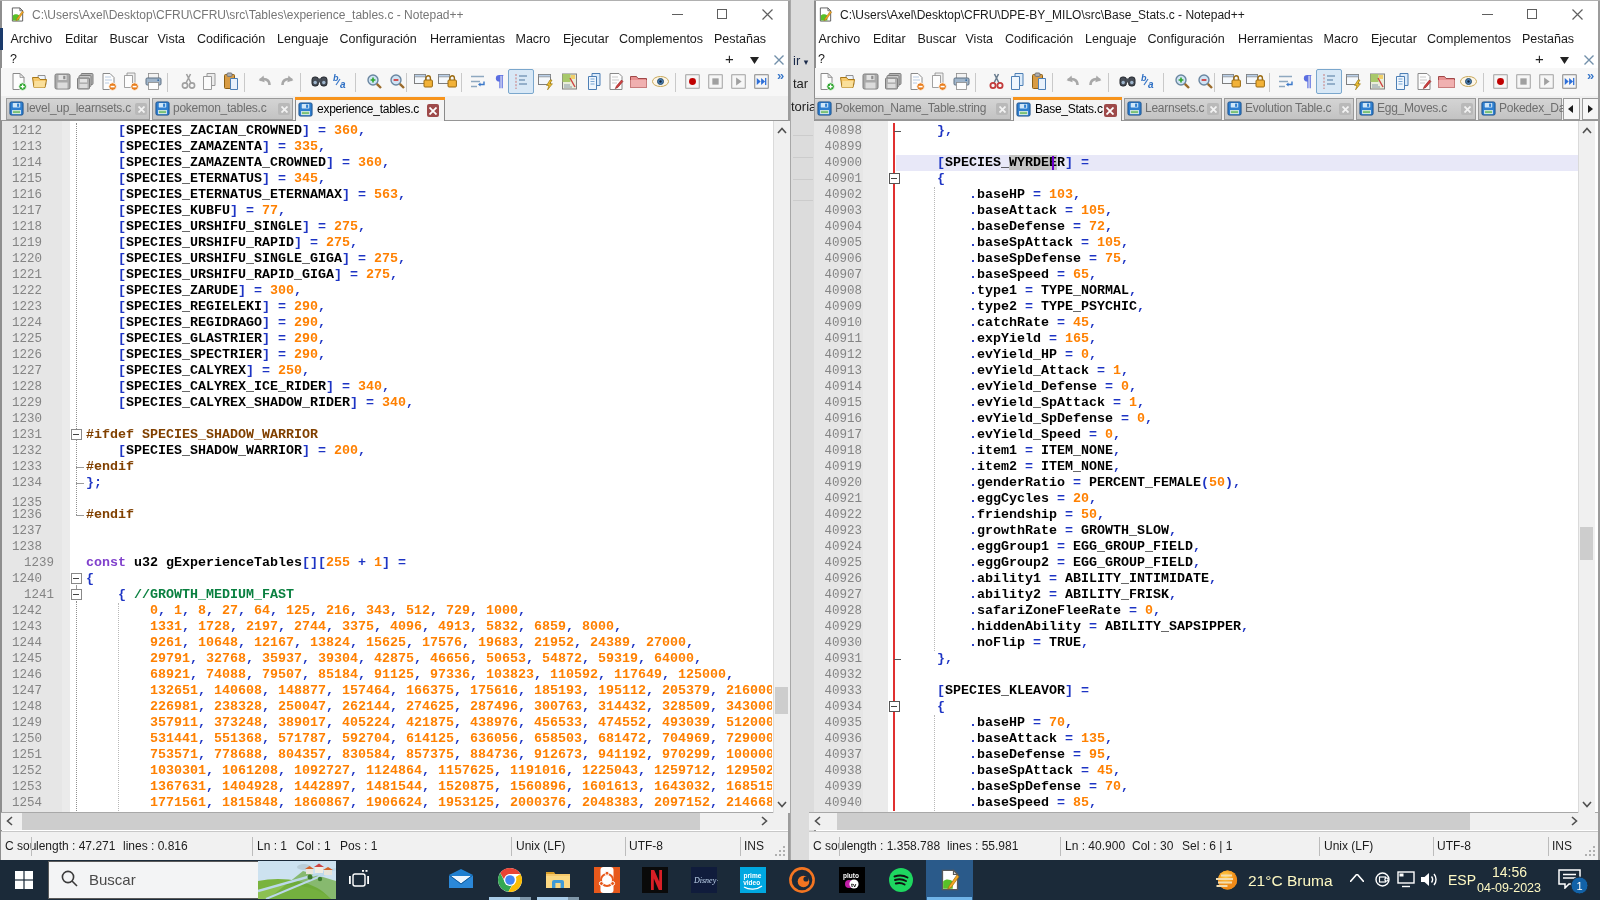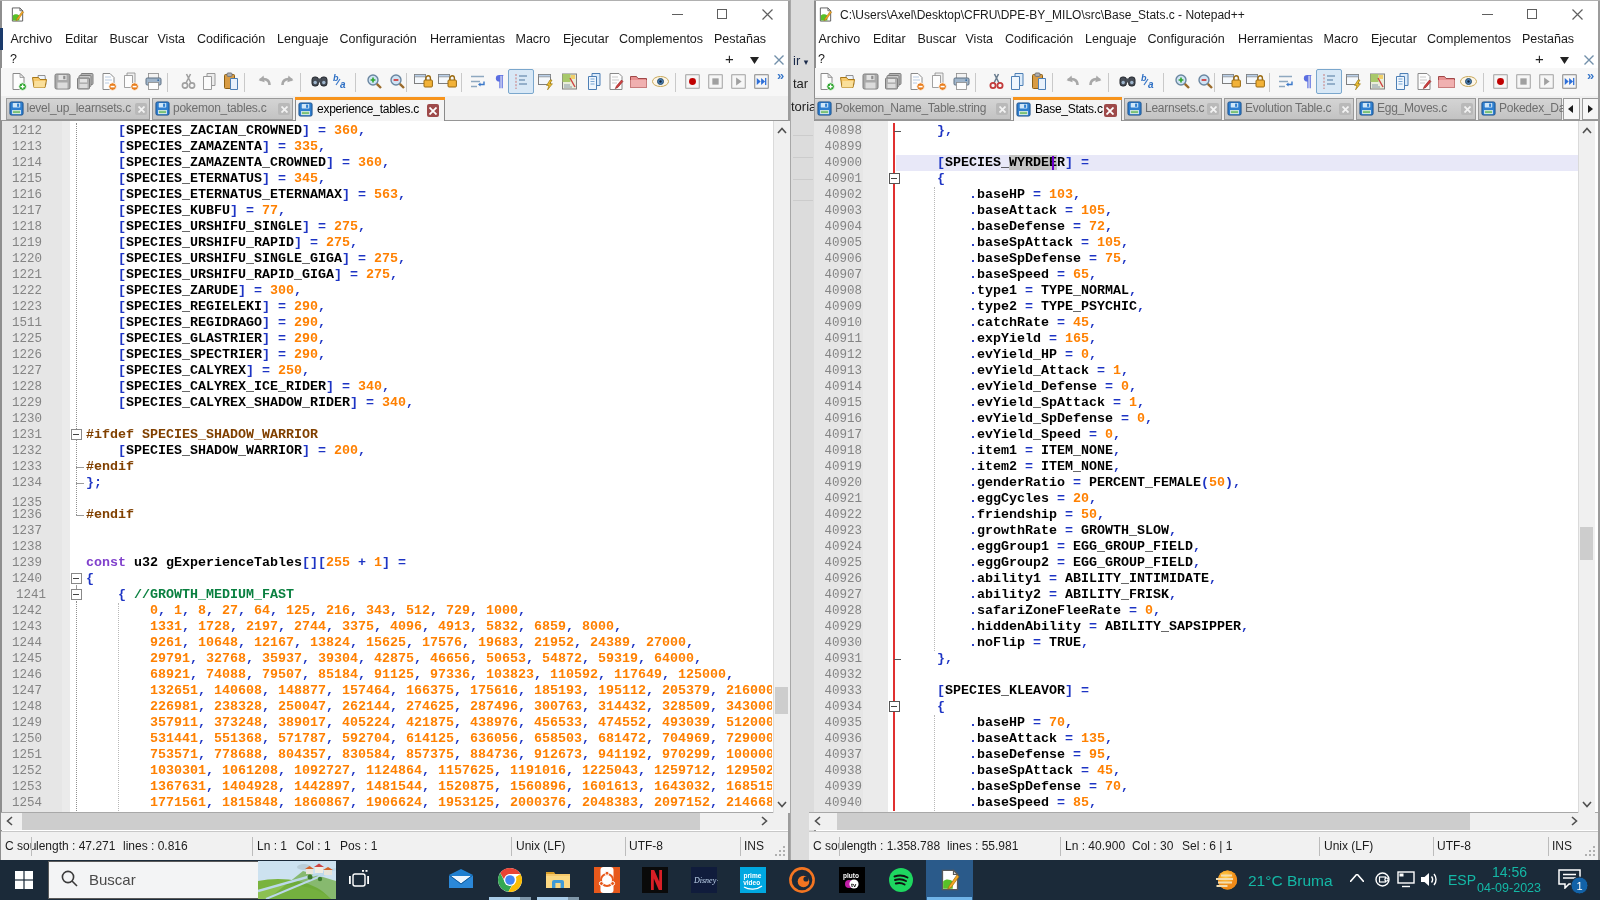--- a/index.html
+++ b/index.html
@@ -7,39 +7,40 @@
 .win{position:absolute;top:0;height:861px;background:#fff}
 .cl{position:absolute;white-space:pre;font:bold 13.33px/16px "Liberation Mono",monospace;color:#000}
 .lnum{position:absolute;white-space:pre;font:12.5px/16px "Liberation Mono",monospace;color:#848484;text-align:right}
 .k{color:#000}.o{color:#1d34c4}.n{color:#ff8000}.p{color:#804000}.c{color:#0a8040}.t{color:#8040cc}
 .menu{position:absolute;font-size:12.5px;color:#1a1a1a;line-height:22px;top:28px;height:22px}
 .m2{position:absolute;font-size:12.5px;color:#1a1a1a;top:50px;height:18px;line-height:18px}
 .tabtxt{font-size:12px;line-height:21px;letter-spacing:-0.25px}
 .sb{position:absolute;top:833px;height:27px;font-size:12px;color:#1c1c1c;line-height:27px}
 .sbd{position:absolute;top:837px;height:19px;width:1px;background:#bcbcbc}
 .tb-sep{position:absolute;top:73px;height:19px;width:1px;background:#c9c9c9}
-.tray{color:#14b8a6;font-size:15px}
+.tray{color:#fef9c3;font-size:15px}
 </style></head><body>
 <div class="a" style="left:790px;top:0;width:24px;height:861px;background:#dcdcdc;border-left:1px solid #a8a8a8">
     <div class="a" style="left:2px;top:53px;font-size:13px;color:#1a2a4a">ir <span style="font-size:9px">▾</span></div>
     <div class="a" style="left:2px;top:76px;font-size:13px;color:#222">tar</div>
     <div class="a" style="left:0px;top:99px;font-size:13px;color:#222">toria</div>
     <div class="a" style="left:2px;top:135px;width:20px;height:1px;background:#cccccc"></div>
     <div class="a" style="left:2px;top:157px;width:20px;height:1px;background:#cccccc"></div>
     <div class="a" style="left:2px;top:179px;width:20px;height:1px;background:#cccccc"></div>
     <div class="a" style="left:2px;top:200px;width:20px;height:1px;background:#cccccc"></div>
   </div>
 <div class="win" style="left:0px;width:790px;background:none">
     <div class="a" style="left:0px;top:0;width:790px;height:861px;background:#fff"></div>
     <div class="a" style="left:0px;top:0;width:1.5px;height:861px;background:#8e8e8e"></div>
     <div class="a" style="left:788px;top:0;width:1.5px;height:861px;background:#9c9c9c"></div>
     <div class="a" style="left:0px;top:0;width:790px;height:1px;background:#b0b0b0"></div>
     <svg class="a" style="left:10px;top:7px;width:15px;height:15px">
       <use href="#npp"></use>
     </svg>
+    <div class="a" style="left:32px;top:8px;font-size:12px;color:#767676">C:\Users\Axel\Desktop\CFRU\CFRU\src\Tables\experience_tables.c - Notepad++</div>
     <div class="a" style="left:671.5px;top:14px;width:11px;height:1.4px;background:#5f5f5f"></div>
     <div class="a" style="left:716.5px;top:9px;width:10px;height:10px;border:1.2px solid #5f5f5f"></div>
     <svg class="a" style="left:762.0px;top:9px;width:11px;height:11px">
       <path d="M0.5 0.5L10.5 10.5M10.5 0.5L0.5 10.5" stroke="#5f5f5f" stroke-width="1.2"></path>
     </svg>
     <div class="menu" style="left:10.5px">Archivo</div>
     <div class="menu" style="left:65.0px">Editar</div>
     <div class="menu" style="left:109.5px">Buscar</div>
     <div class="menu" style="left:157.5px">Vista</div>
     <div class="menu" style="left:197.0px">Codificación</div>
@@ -413,21 +414,21 @@
     <div class="lnum" style="left:0;top:114px;width:42px">1219</div>
     <div class="cl" style="left:86px;top:114px">    <span class="o">[</span><span class="k">SPECIES_URSHIFU_RAPID</span><span class="o">]</span> <span class="o">=</span> <span class="n">275</span><span class="o">,</span></div>
     <div class="lnum" style="left:0;top:130px;width:42px">1220</div>
     <div class="cl" style="left:86px;top:130px">    <span class="o">[</span><span class="k">SPECIES_URSHIFU_SINGLE_GIGA</span><span class="o">]</span> <span class="o">=</span> <span class="n">275</span><span class="o">,</span></div>
     <div class="lnum" style="left:0;top:146px;width:42px">1221</div>
     <div class="cl" style="left:86px;top:146px">    <span class="o">[</span><span class="k">SPECIES_URSHIFU_RAPID_GIGA</span><span class="o">]</span> <span class="o">=</span> <span class="n">275</span><span class="o">,</span></div>
     <div class="lnum" style="left:0;top:162px;width:42px">1222</div>
     <div class="cl" style="left:86px;top:162px">    <span class="o">[</span><span class="k">SPECIES_ZARUDE</span><span class="o">]</span> <span class="o">=</span> <span class="n">300</span><span class="o">,</span></div>
     <div class="lnum" style="left:0;top:178px;width:42px">1223</div>
     <div class="cl" style="left:86px;top:178px">    <span class="o">[</span><span class="k">SPECIES_REGIELEKI</span><span class="o">]</span> <span class="o">=</span> <span class="n">290</span><span class="o">,</span></div>
-    <div class="lnum" style="left:0;top:194px;width:42px">1511</div>
+    <div class="lnum" style="left:0;top:194px;width:42px">1224</div>
     <div class="cl" style="left:86px;top:194px">    <span class="o">[</span><span class="k">SPECIES_REGIDRAGO</span><span class="o">]</span> <span class="o">=</span> <span class="n">290</span><span class="o">,</span></div>
     <div class="lnum" style="left:0;top:210px;width:42px">1225</div>
     <div class="cl" style="left:86px;top:210px">    <span class="o">[</span><span class="k">SPECIES_GLASTRIER</span><span class="o">]</span> <span class="o">=</span> <span class="n">290</span><span class="o">,</span></div>
     <div class="lnum" style="left:0;top:226px;width:42px">1226</div>
     <div class="cl" style="left:86px;top:226px">    <span class="o">[</span><span class="k">SPECIES_SPECTRIER</span><span class="o">]</span> <span class="o">=</span> <span class="n">290</span><span class="o">,</span></div>
     <div class="lnum" style="left:0;top:242px;width:42px">1227</div>
     <div class="cl" style="left:86px;top:242px">    <span class="o">[</span><span class="k">SPECIES_CALYREX</span><span class="o">]</span> <span class="o">=</span> <span class="n">250</span><span class="o">,</span></div>
     <div class="lnum" style="left:0;top:258px;width:42px">1228</div>
     <div class="cl" style="left:86px;top:258px">    <span class="o">[</span><span class="k">SPECIES_CALYREX_ICE_RIDER</span><span class="o">]</span> <span class="o">=</span> <span class="n">340</span><span class="o">,</span></div>
     <div class="lnum" style="left:0;top:274px;width:42px">1229</div>
@@ -439,25 +440,25 @@
     <div class="cl" style="left:86px;top:322px">    <span class="o">[</span><span class="k">SPECIES_SHADOW_WARRIOR</span><span class="o">]</span> <span class="o">=</span> <span class="n">200</span><span class="o">,</span></div>
     <div class="lnum" style="left:0;top:338px;width:42px">1233</div>
     <div class="cl" style="left:86px;top:338px"><span class="p">#endif</span></div>
     <div class="lnum" style="left:0;top:354px;width:42px">1234</div>
     <div class="cl" style="left:86px;top:354px"><span class="o">};</span></div>
     <div class="lnum" style="left:0;top:374px;width:42px">1235</div>
     <div class="lnum" style="left:0;top:386px;width:42px">1236</div>
     <div class="cl" style="left:86px;top:386px"><span class="p">#endif</span></div>
     <div class="lnum" style="left:0;top:402px;width:42px">1237</div>
     <div class="lnum" style="left:0;top:418px;width:42px">1238</div>
-    <div class="lnum" style="left:0;top:434px;width:42px">1239</div>
+    <div class="lnum" style="left:12px;top:434px;width:42px">1239</div>
     <div class="cl" style="left:86px;top:434px"><span class="t">const</span> <span class="k">u32 gExperienceTables</span><span class="o">[][</span><span class="n">255</span> <span class="o">+</span> <span class="n">1</span><span class="o">]</span> <span class="o">=</span></div>
     <div class="lnum" style="left:0;top:450px;width:42px">1240</div>
     <div class="cl" style="left:86px;top:450px"><span class="o">{</span></div>
-    <div class="lnum" style="left:4px;top:466px;width:42px">1241</div>
+    <div class="lnum" style="left:12px;top:466px;width:42px">1241</div>
     <div class="cl" style="left:86px;top:466px">    <span class="o">{</span> <span class="c">//GROWTH_MEDIUM_FAST</span></div>
     <div class="lnum" style="left:0;top:482px;width:42px">1242</div>
     <div class="cl" style="left:86px;top:482px">        <span class="n">0</span><span class="o">,</span> <span class="n">1</span><span class="o">,</span> <span class="n">8</span><span class="o">,</span> <span class="n">27</span><span class="o">,</span> <span class="n">64</span><span class="o">,</span> <span class="n">125</span><span class="o">,</span> <span class="n">216</span><span class="o">,</span> <span class="n">343</span><span class="o">,</span> <span class="n">512</span><span class="o">,</span> <span class="n">729</span><span class="o">,</span> <span class="n">1000</span><span class="o">,</span></div>
     <div class="lnum" style="left:0;top:498px;width:42px">1243</div>
     <div class="cl" style="left:86px;top:498px">        <span class="n">1331</span><span class="o">,</span> <span class="n">1728</span><span class="o">,</span> <span class="n">2197</span><span class="o">,</span> <span class="n">2744</span><span class="o">,</span> <span class="n">3375</span><span class="o">,</span> <span class="n">4096</span><span class="o">,</span> <span class="n">4913</span><span class="o">,</span> <span class="n">5832</span><span class="o">,</span> <span class="n">6859</span><span class="o">,</span> <span class="n">8000</span><span class="o">,</span></div>
     <div class="lnum" style="left:0;top:514px;width:42px">1244</div>
     <div class="cl" style="left:86px;top:514px">        <span class="n">9261</span><span class="o">,</span> <span class="n">10648</span><span class="o">,</span> <span class="n">12167</span><span class="o">,</span> <span class="n">13824</span><span class="o">,</span> <span class="n">15625</span><span class="o">,</span> <span class="n">17576</span><span class="o">,</span> <span class="n">19683</span><span class="o">,</span> <span class="n">21952</span><span class="o">,</span> <span class="n">24389</span><span class="o">,</span> <span class="n">27000</span><span class="o">,</span></div>
     <div class="lnum" style="left:0;top:530px;width:42px">1245</div>
     <div class="cl" style="left:86px;top:530px">        <span class="n">29791</span><span class="o">,</span> <span class="n">32768</span><span class="o">,</span> <span class="n">35937</span><span class="o">,</span> <span class="n">39304</span><span class="o">,</span> <span class="n">42875</span><span class="o">,</span> <span class="n">46656</span><span class="o">,</span> <span class="n">50653</span><span class="o">,</span> <span class="n">54872</span><span class="o">,</span> <span class="n">59319</span><span class="o">,</span> <span class="n">64000</span><span class="o">,</span></div>
     <div class="lnum" style="left:0;top:546px;width:42px">1246</div>

